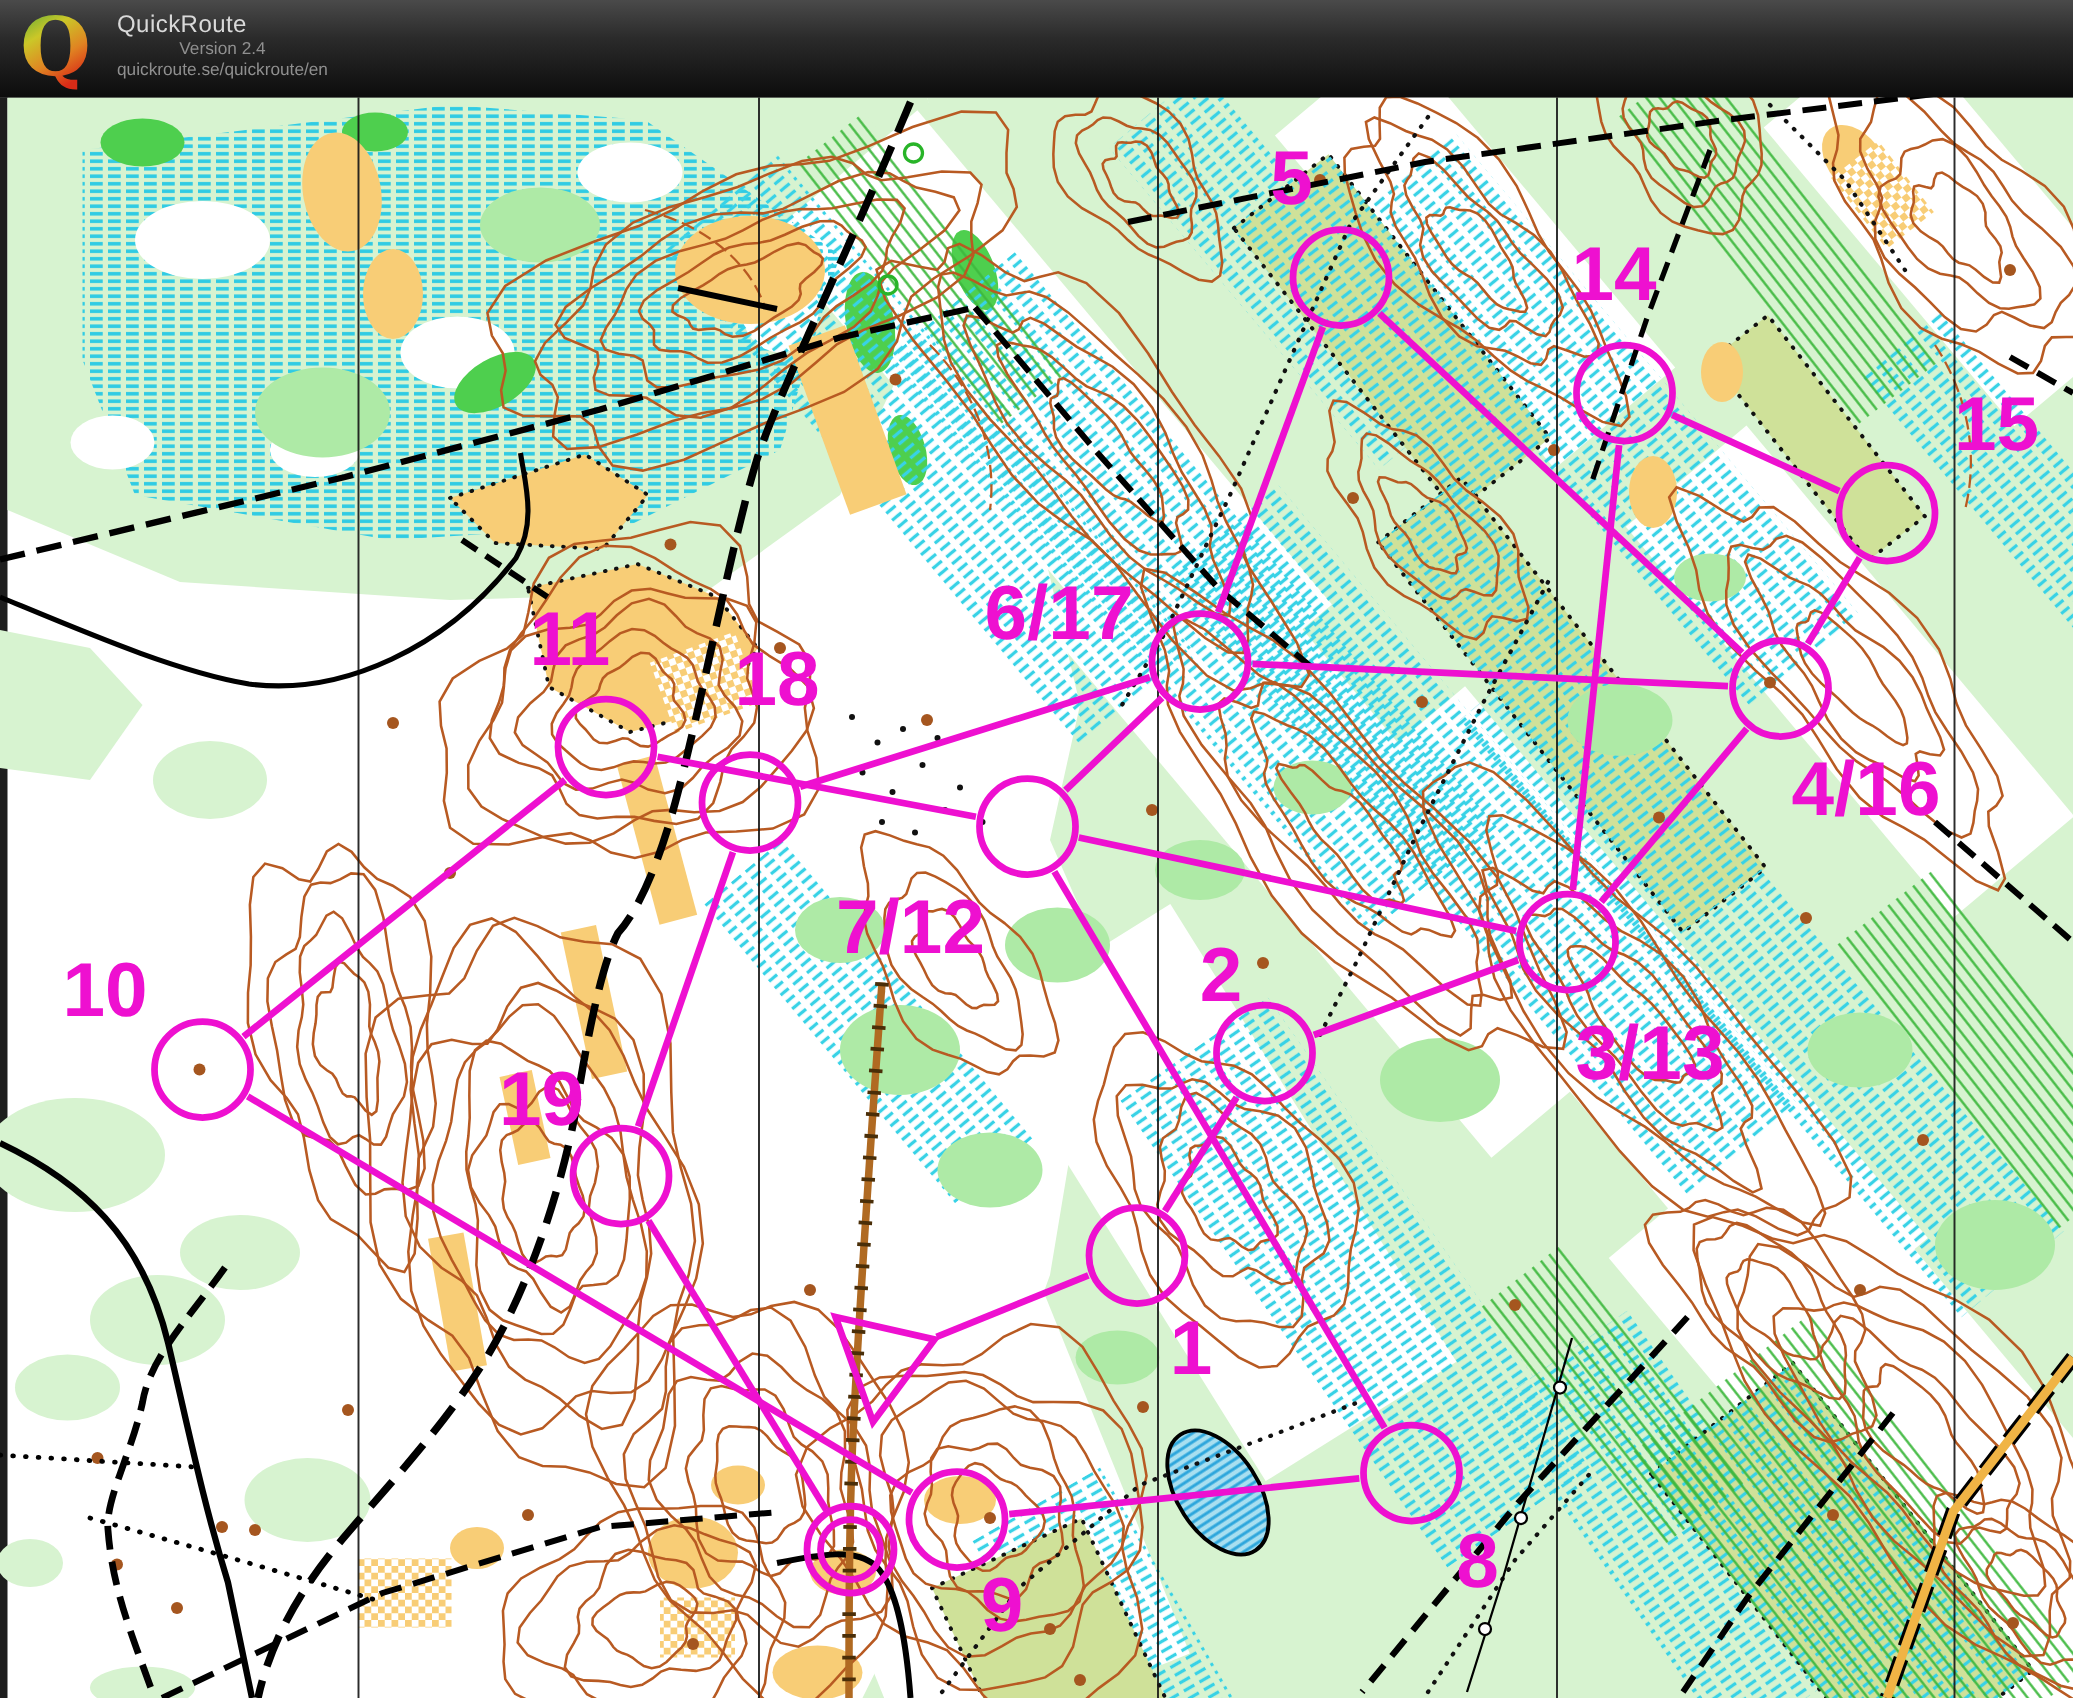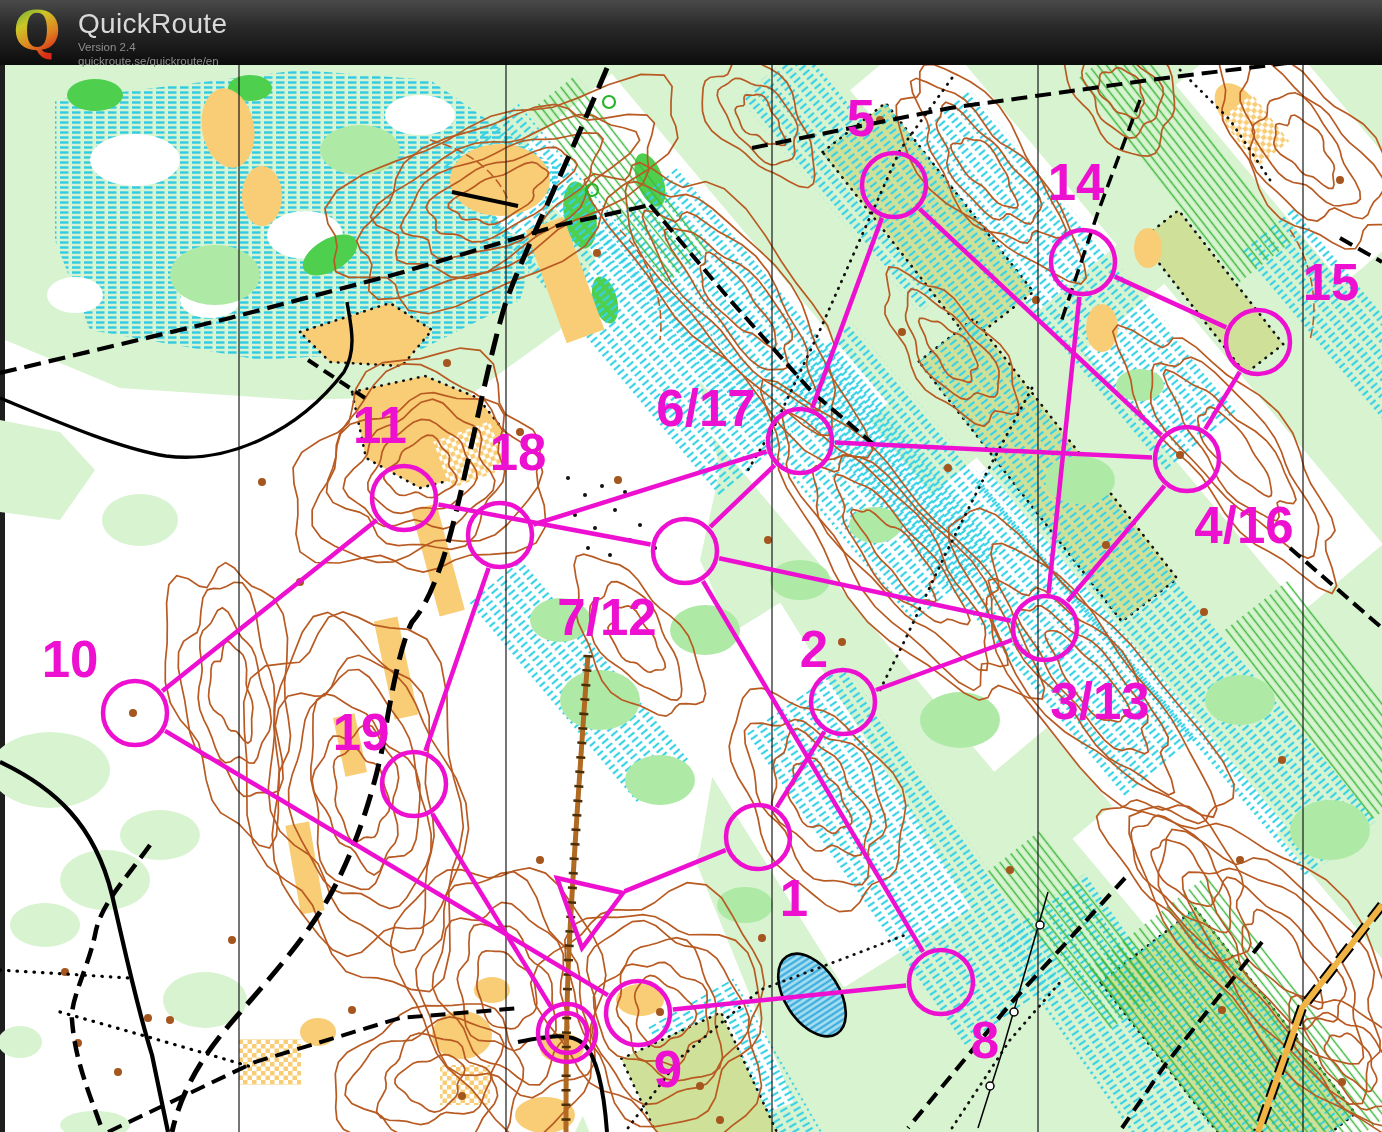--- a/index.html
+++ b/index.html
@@ -1,22 +1,22 @@
 <!DOCTYPE html>
 <html><head>
 <meta charset="utf-8">
 <style>
   html,body{margin:0;padding:0;background:#000;}
   body{width:1382px;height:1132px;overflow:hidden;position:relative;font-family:"Liberation Sans",sans-serif;}
   .header{position:absolute;left:0;top:0;width:1382px;height:65px;z-index:5;
     background:linear-gradient(180deg,#4a4a4a 0%,#2a2a2a 40%,#0c0c0c 100%);}
   .logo{position:absolute;left:8px;top:4px;width:58px;height:58px;}
   .titles{position:absolute;left:78px;top:8px;}
-  .app-title{color:#d9d9d9;font-size:28px;letter-spacing:.3px;}
-  .app-sub{color:#8f8f8f;font-size:11.5px;line-height:14px;}
+  .app-title{color:#d9d9d9;font-size:16px;letter-spacing:.3px;}
+  .app-sub{color:#8f8f8f;font-size:11.5px;line-height:14px;text-align:center;}
   #map{position:absolute;left:0;top:0;}
   text.ctl{font-family:"Liberation Sans",sans-serif;font-weight:bold;}
 </style>
 </head>
 <body>
 
 <svg id="map" width="1382" height="1132" viewBox="0 0 1382 1132">
   <defs>
     <pattern id="pMarsh" width="12" height="6" patternUnits="userSpaceOnUse">
       <line x1="0" y1="3" x2="8" y2="3" stroke="#38d2e6" stroke-width="2.2"></line>

